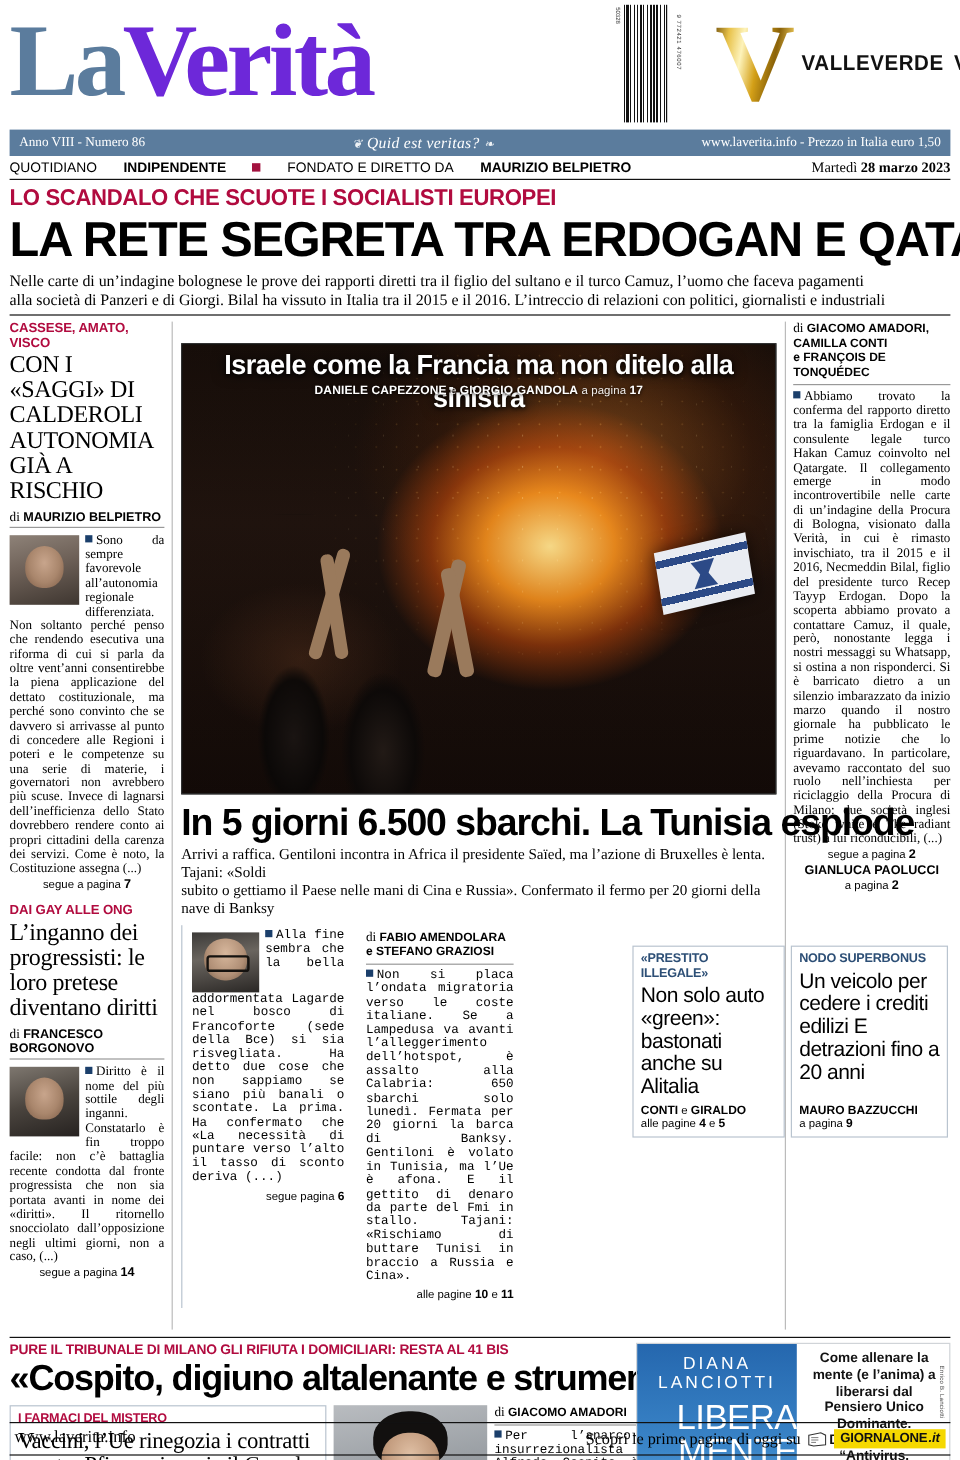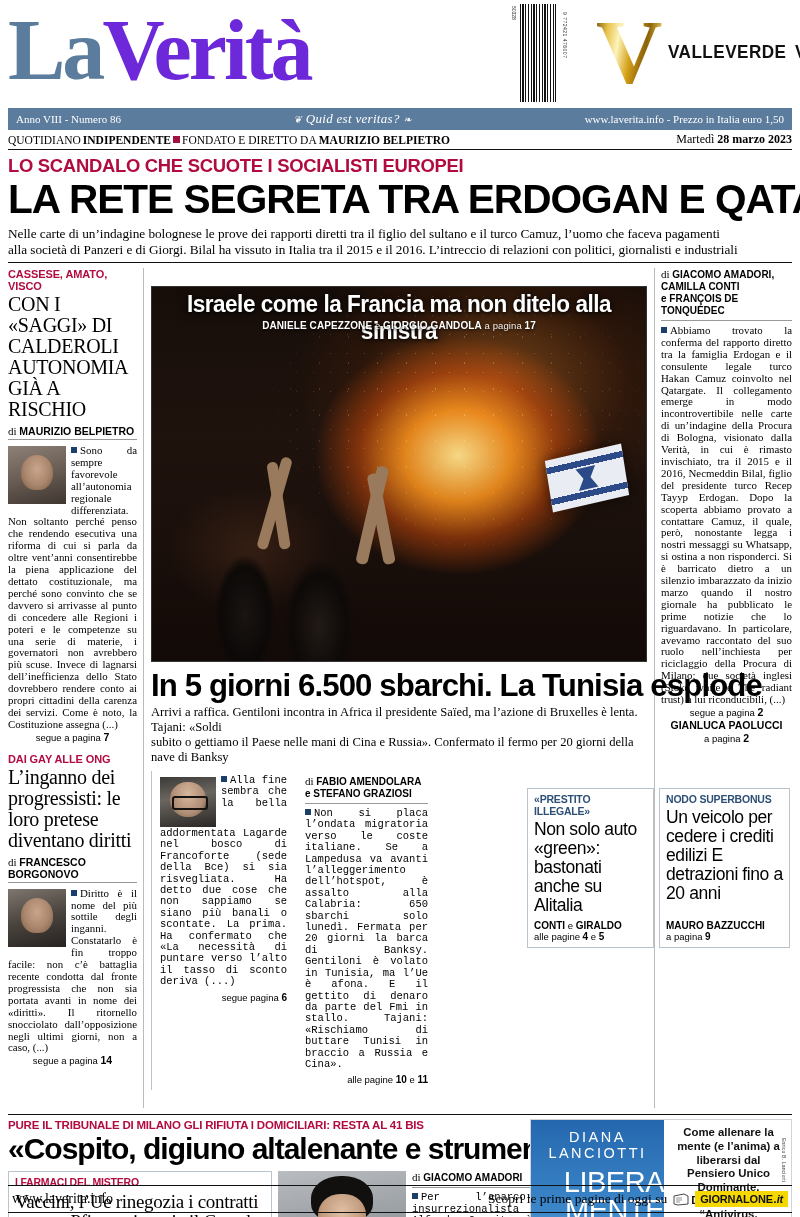--- a/index.html
+++ b/index.html
@@ -88,21 +88,21 @@
   }
   .blue-bar .center { font-style: italic; font-size: 13px; letter-spacing:0.3px;}
   .swirl { font-size:10px; opacity:.9; }
 
   .sub-bar {
     height: 20px; display:flex; align-items:center; justify-content:space-between;
     border-bottom: 1.5px solid #111;
     font-size: 11.5px;
     font-family:"Liberation Sans", sans-serif;
   }
-  .sub-bar .left { display:flex; align-items:center; gap:2px;font-family:Liberation Serif, serif; }
+  .sub-bar .left { display:flex; align-items:center; gap:22px; }
   .sub-bar b { font-weight:700; }
   .red-sq { display:inline-block; width:7px; height:7px; background:#a3123f; }
   .sub-bar .right { font-family:"Liberation Serif", serif; font-size:12px; }
   .sub-bar .right b { font-weight:700; }
 
   
   .kicker-red {
     color:#b10b3f;
     font-family:"Liberation Sans", sans-serif;
     font-weight:700;

